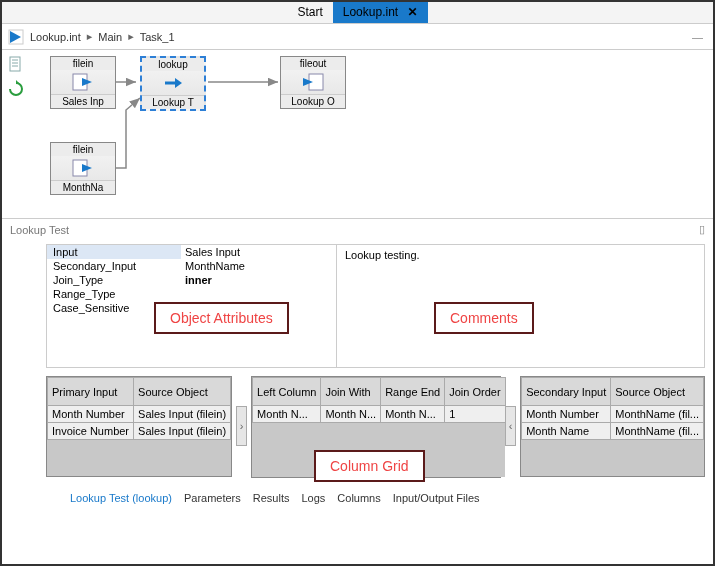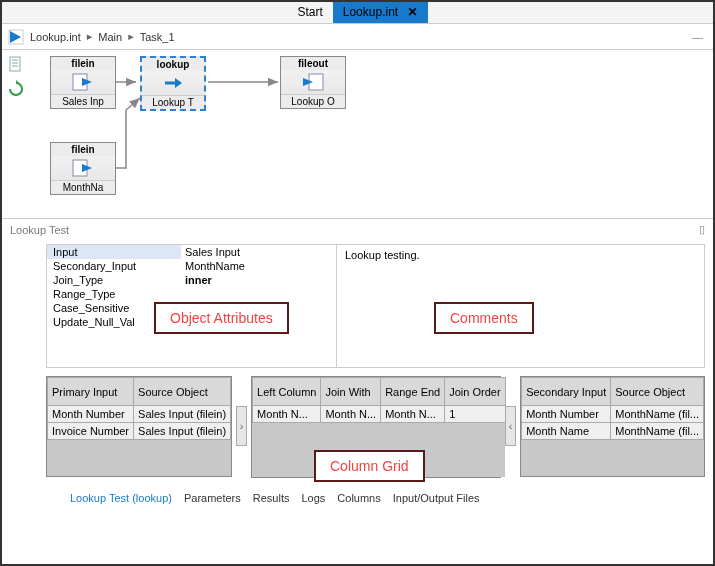--- a/index.html
+++ b/index.html
@@ -12,21 +12,21 @@
 .breadcrumb { display: flex; align-items: center; padding: 4px 6px; border-bottom: 1px solid #ccc; gap: 6px; height: 26px; }
 .play-icon { width: 16px; height: 16px; display: inline-flex; align-items: center; justify-content: center; }
 .crumb { color: #333; }
 .crumb-sep { color: #666; }
 .mini-btn { margin-left: auto; color: #888; cursor: pointer; padding: 0 4px; }
 .canvas-wrap { display: flex; height: 168px; }
 .side-icons { width: 28px; display: flex; flex-direction: column; align-items: center; gap: 6px; padding-top: 6px; }
 .side-icons .ico { width: 18px; height: 18px; display: flex; align-items: center; justify-content: center; }
 .canvas { flex: 1; position: relative; background: #fff; }
 .node { position: absolute; width: 66px; border: 1px solid #888; background: linear-gradient(#f6f6f6,#e3e3e3); text-align: center; }
-.node .hdr { font-size: 10px; font-weight: bold; padding: 1px 2px; background: #ececec; }
+.node .hdr { font-size: 10px; font-weight: normal; padding: 1px 2px; background: #ececec; }
 .node .body { height: 24px; display: flex; align-items: center; justify-content: center; }
 .node .ftr { font-size: 10px; padding: 1px 0; background: #ececec; border-top: 1px solid #ccc; white-space: nowrap; overflow: hidden; }
 .node.selected { border: 2px dashed #2d7fd6; }
 svg.flow { position: absolute; top:0; left:0; pointer-events:none; }
 .panel-title { padding: 4px 8px; color: #777; font-size: 11px; border-top: 1px solid #ccc; display:flex; align-items:center; }
 .pin { margin-left:auto; color:#888; }
 .props-area { display: flex; border: 1px solid #ccc; margin: 4px 8px 0 44px; height: 124px; }
 .attr-grid { width: 290px; border-right: 1px solid #ccc; font-size: 11px; overflow:hidden; }
 .attr-row { display:flex; }
 .attr-row .k { width: 134px; padding: 1px 6px; }
@@ -169,21 +169,20 @@
         </div>
       <div class="attr-row">
           <div class="k">Range_Type</div>
           <div class="v"></div>
         </div>
       <div class="attr-row">
           <div class="k">Case_Sensitive</div>
           <div class="v"></div>
         </div>
       <div class="attr-row">
-          <div class="k">Update_Null_Val</div>
           <div class="v"></div>
         </div>
     </div>
     <div class="comments">Lookup testing.</div>
   </div>
   <div class="label-box" style="left:152px; top:58px;">Object Attributes</div>
   <div class="label-box" style="left:432px; top:58px;">Comments</div>
 </div>
 
 <div class="rel">

